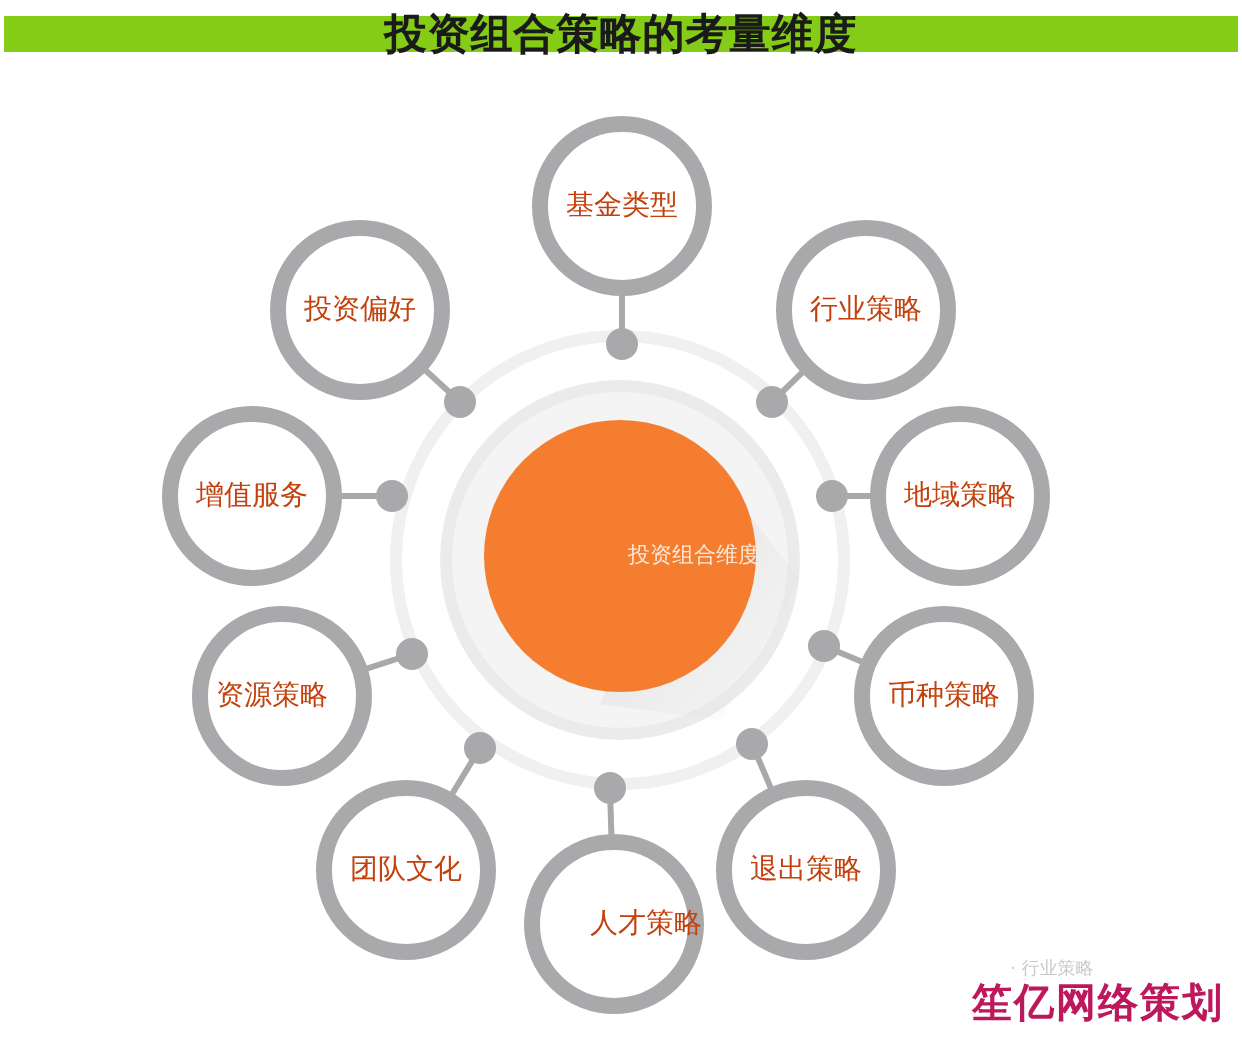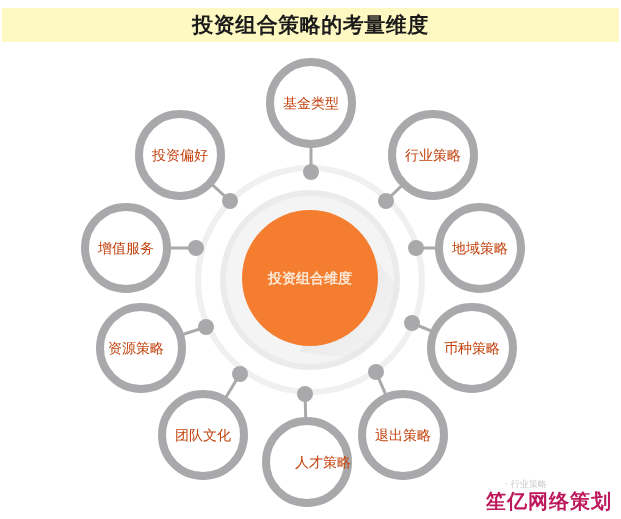--- a/index.html
+++ b/index.html
@@ -1,25 +1,25 @@
 <!DOCTYPE html>
 <html><head>
 <meta charset="utf-8">
 <style>
   html, body { margin:0; padding:0; }
   body { width:621px; height:519px; background:#ffffff; position:relative; overflow:hidden;
          font-family:"DejaVu Sans","Liberation Sans",sans-serif; }
-  .title-bar { position:absolute; left:2px; top:8px; width:617px; height:34px; background:#fef9c3;
+  .title-bar { position:absolute; left:2px; top:8px; width:617px; height:18px; background:#84cc16;
                display:flex; align-items:center; justify-content:center;font-family:Liberation Serif, serif; }
   .title-bar span { font-size:21px; font-weight:bold; color:#1a1a1a; letter-spacing:0.5px; }
   svg.diagram { position:absolute; left:0; top:0; }
   .node-label { position:absolute; width:80px; margin-left:-40px; text-align:center;
                 font-size:14px; color:#c2410c; line-height:18px; margin-top:-9px; }
   .center-label { position:absolute; left:310px; top:280px; width:140px; margin-left:-70px; margin-top:-10px;
-                  text-align:center; font-size:14px; font-weight:bold; color:#fbe8d6; }
+                  text-align:right; font-size:11px; font-weight:normal; color:#fbe8d6; }
   .watermark { position:absolute; left:486px; top:488px; font-size:20px; font-weight:bold; color:#be185d; letter-spacing:1px; }
   .watermark-faint { position:absolute; left:505px; top:478px; font-size:9px; color:#c9c9c9; }
 </style>
 </head>
 <body>
 
 <div class="title-bar">
   <span>投资组合策略的考量维度</span>
 </div>
 

